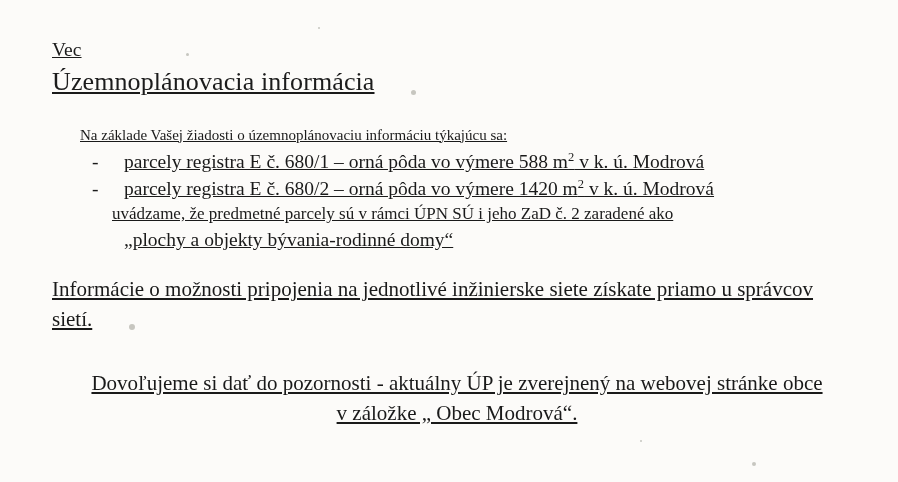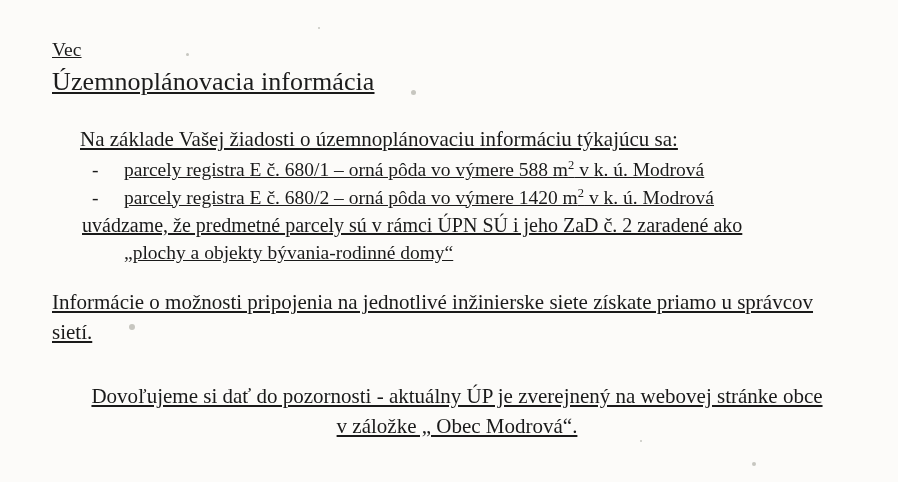--- a/index.html
+++ b/index.html
@@ -41,21 +41,21 @@
   }
   .subject-label {
     font-size: 19.5px;
     margin-bottom: 9px;
   }
   .subject-title {
     font-size: 26px;
     margin-bottom: 30px;
   }
   .para {
-    font-size: 21px;
+    font-size: 15px;
     line-height: 1.42;
     margin: 0;
   }
   .intro {
     margin-left: 28px;
     margin-bottom: 2px;
   }
   .bullets {
     list-style: none;
     margin: 0 0 0 0;
@@ -68,22 +68,22 @@
     position: relative;
     padding-left: 32px;
     white-space: nowrap;
   }
   .bullets li .dash {
     position: absolute;
     left: 0;
     top: 0;
   }
   .cont {
-    margin-left: 30px;
-    font-size: 20px;
+    margin-left: 60px;
+    font-size: 17px;
     line-height: 1.40;
   }
   .quote {
     margin-left: 72px;
     font-size: 19.5px;
     line-height: 1.40;
   }
   .block {
     margin-bottom: 22px;
   }

